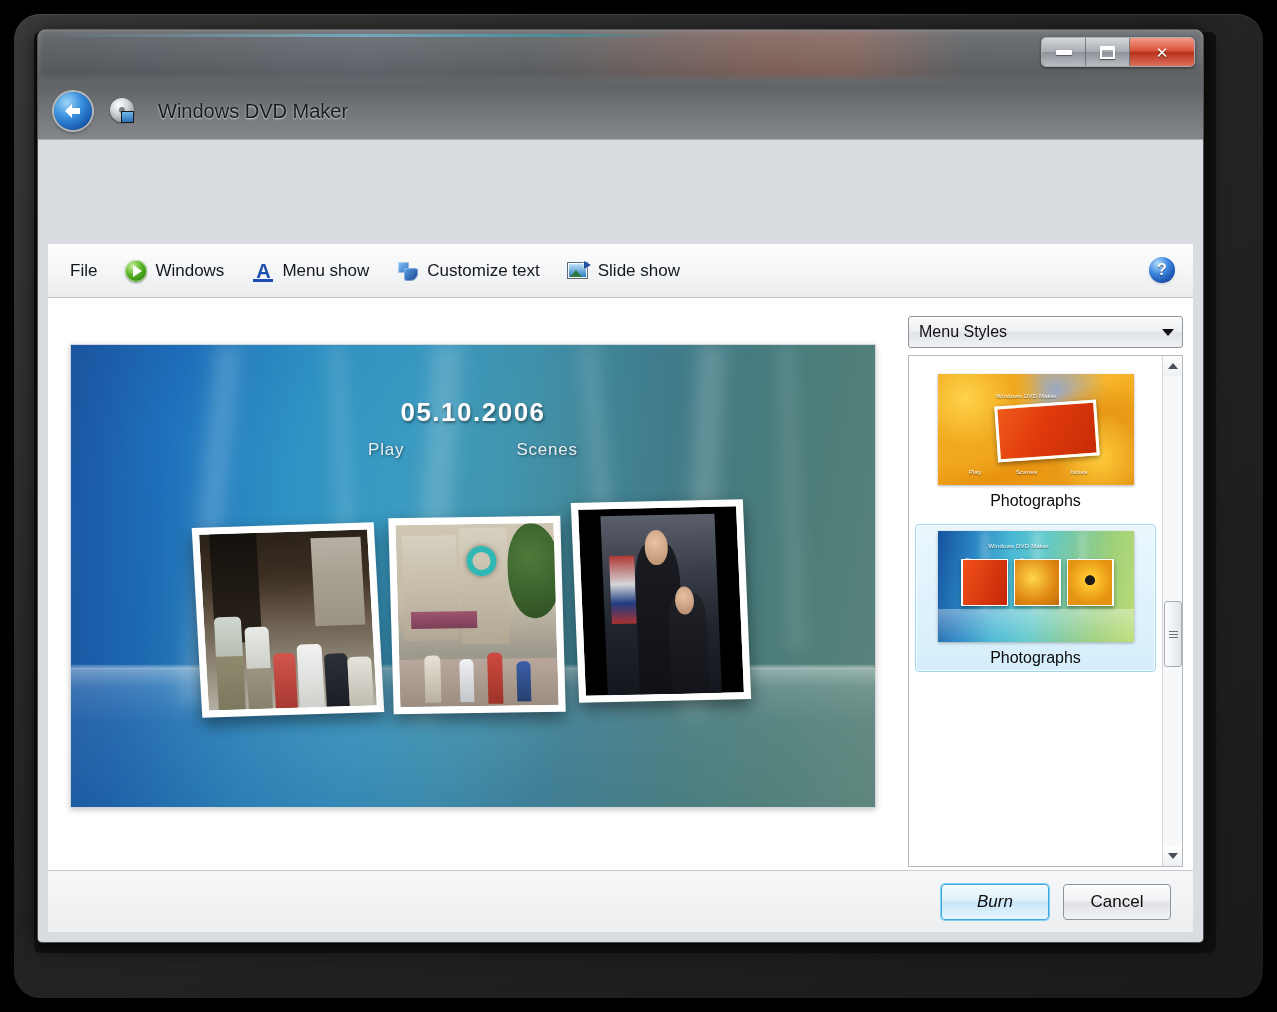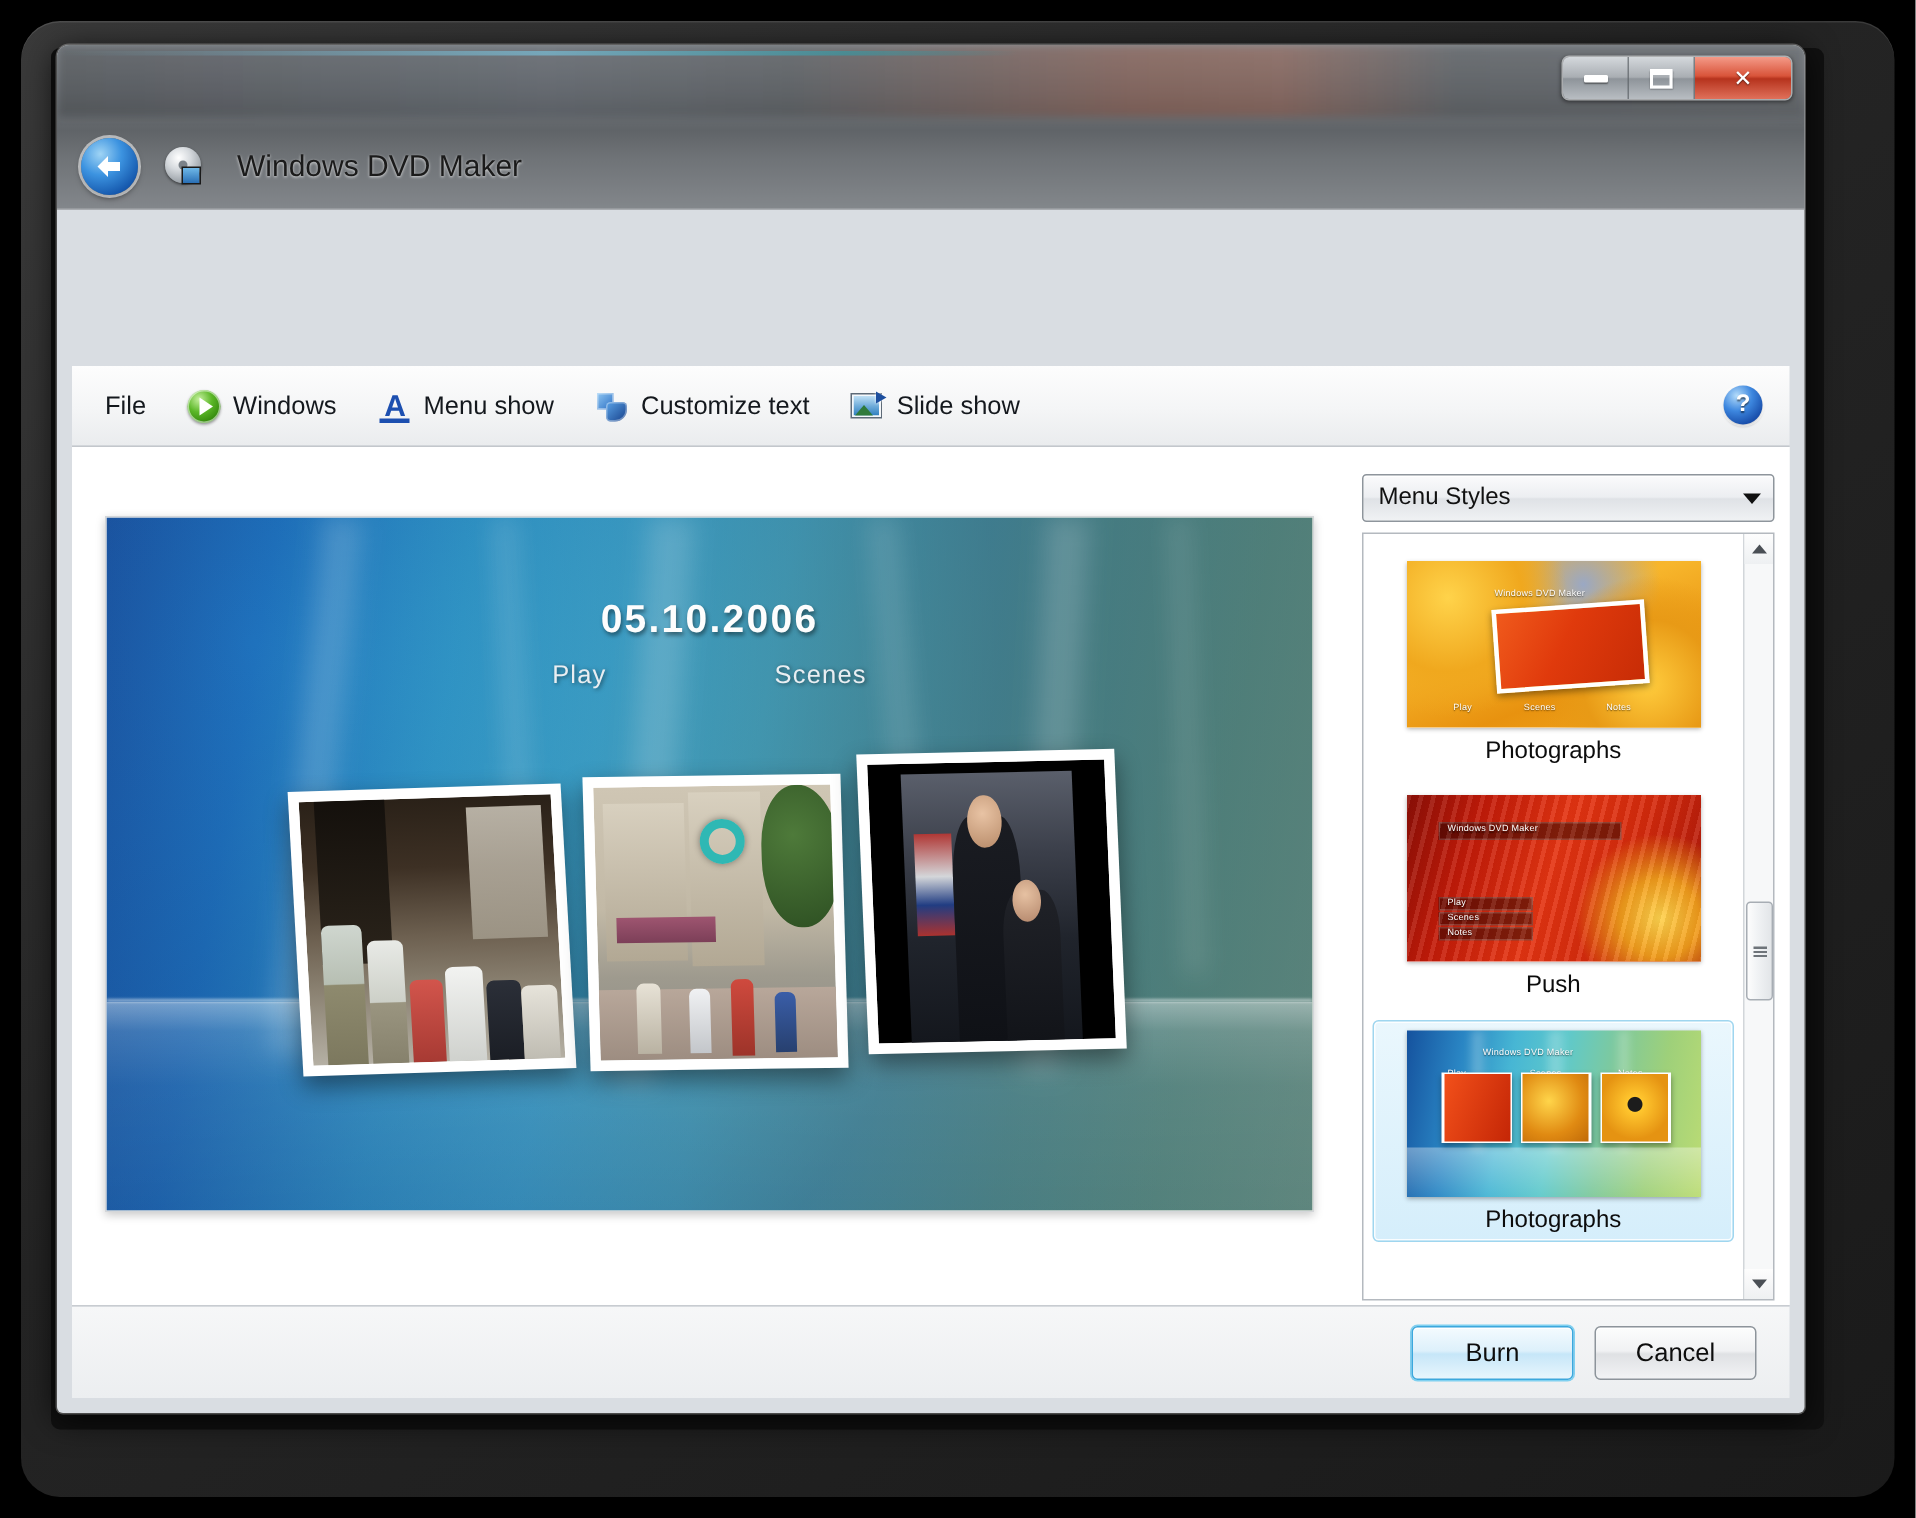--- a/index.html
+++ b/index.html
@@ -513,20 +513,21 @@
     border-radius: 4px;
     display: flex; align-items: center; justify-content: center;
     background: linear-gradient(180deg, #fcfdfd 0%, #f0f1f3 46%, #dfe1e4 52%, #f2f3f5 100%);
     border: 1px solid #8d949b;
     box-shadow: inset 0 1px 0 rgba(255,255,255,.95);
   }
   .btn.default {
     background: linear-gradient(180deg, #f4fbfe 0%, #ddf0fb 46%, #c6e6f8 52%, #e8f6fd 100%);
     border: 1px solid #3ca8dd;
     box-shadow: 0 0 0 1px #7fd0f0, inset 0 1px 0 rgba(255,255,255,.95);
+    font-style: italic;
   }
 </style>
 </head>
 <body>
 
 <div id="outer-frame">
   <div id="outer-frame-inner"></div>
 </div>
 
 <div id="app-window">
@@ -684,33 +685,20 @@
             <div class="thumb th-photographs">
               <span class="th-text" style="left:30%;top:17%;">Windows DVD Maker</span>
               <div class="ph-card"></div>
               <span class="th-text" style="left:16%;bottom:9%;">Play</span>
               <span class="th-text" style="left:40%;bottom:9%;">Scenes</span>
               <span class="th-text" style="left:68%;bottom:9%;">Notes</span>
             </div>
             <div class="style-label">Photographs</div>
           </div>
 
-          <div class="style-item">
-            <div class="thumb th-push">
-              <i class="pbar" style="left:11%;top:16%;width:62%;height:11%;"></i>
-              <span class="th-text" style="left:14%;top:18%;z-index:3;">Windows DVD Maker</span>
-              <i class="pbar" style="left:11%;bottom:31%;width:32%;height:8%;"></i>
-              <i class="pbar" style="left:11%;bottom:22%;width:32%;height:8%;"></i>
-              <i class="pbar" style="left:11%;bottom:13%;width:32%;height:8%;"></i>
-              <span class="th-text" style="left:14%;bottom:32%;z-index:3;">Play</span>
-              <span class="th-text" style="left:14%;bottom:23%;z-index:3;">Scenes</span>
-              <span class="th-text" style="left:14%;bottom:14%;z-index:3;">Notes</span>
-            </div>
-            <div class="style-label">Push</div>
-          </div>
 
           <div class="style-item selected">
             <div class="thumb th-reflections">
               <i class="rray" style="left:22%;width:8px;"></i>
               <i class="rray" style="left:48%;width:10px;"></i>
               <i class="rray" style="left:72%;width:7px;"></i>
               <i class="rfloor"></i>
               <span class="th-text" style="left:26%;top:11%;">Windows DVD Maker</span>
               <span class="th-text" style="left:14%;top:23%;">Play</span>
               <span class="th-text" style="left:42%;top:23%;">Scenes</span>

